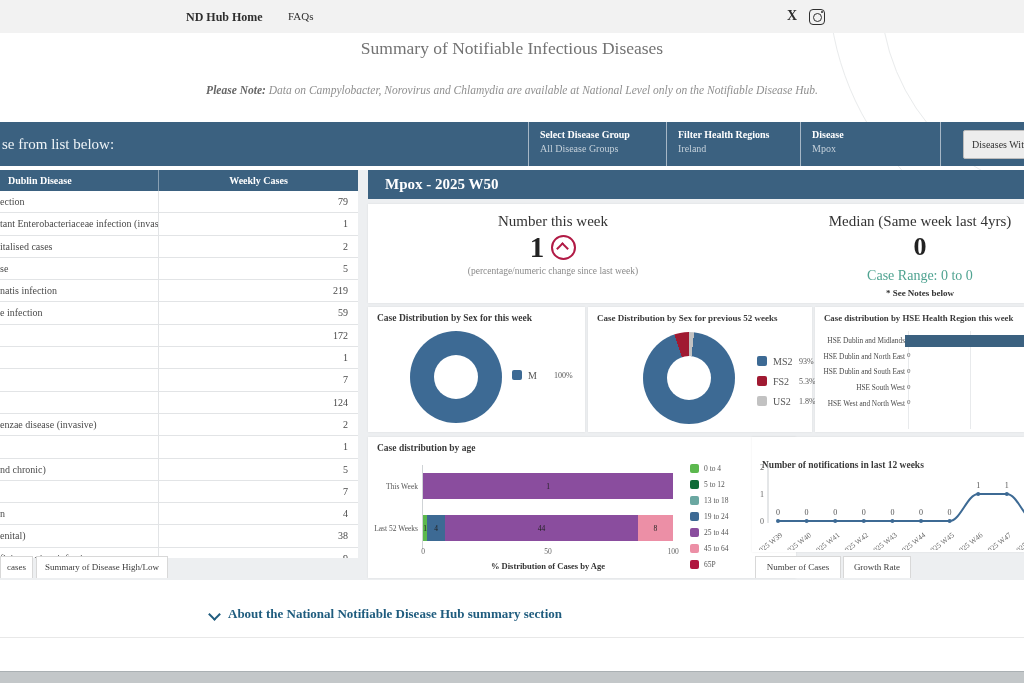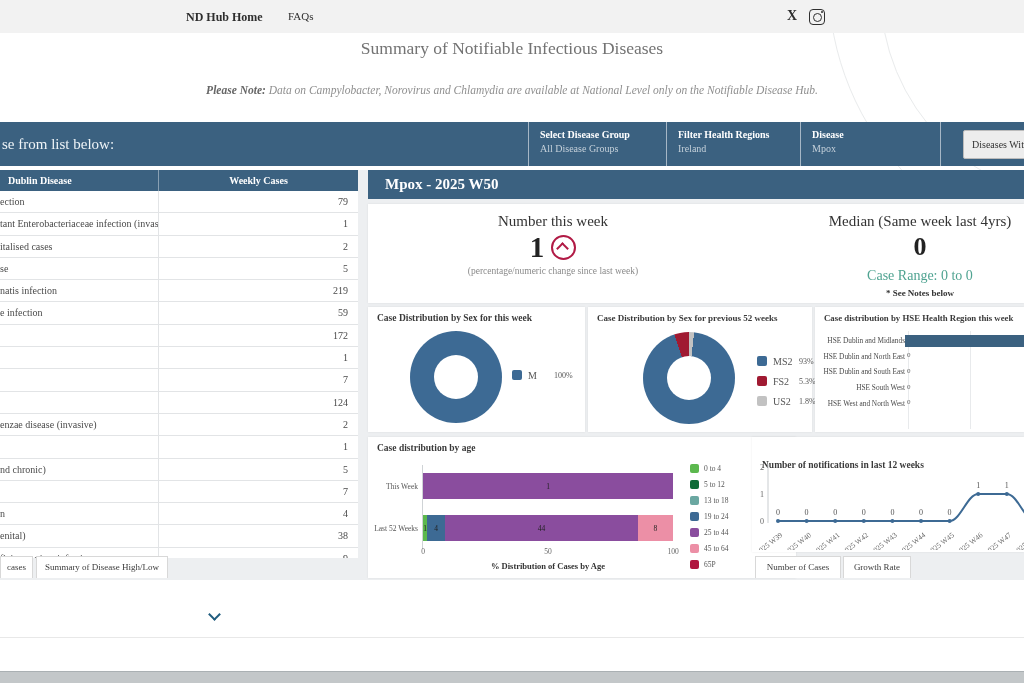--- a/index.html
+++ b/index.html
@@ -405,18 +405,19 @@
       </svg>
   </div>
 
   <div id="tabs-right">
       <div class="tab" style="left: 755px; top: 556px; width: 84px;">Number of Cases</div>
       <div class="tab" style="left: 843px; top: 556px; width: 66px;">Growth Rate</div>
     </div>
 
   <div class="about-row abs" style="left:210px;top:606px;width:600px;height:20px;">
     <span class="about-chev"></span>
+    <span class="about-text">About the National Notifiable Disease Hub summary section</span>
   </div>
   <div class="divider abs" style="left:0;top:637px;width:1024px;height:1px;"></div>
 
   <div class="bottombar abs" style="left:0;top:671px;width:1024px;height:12px;"></div>
 
 </div>
 
 </body></html>

